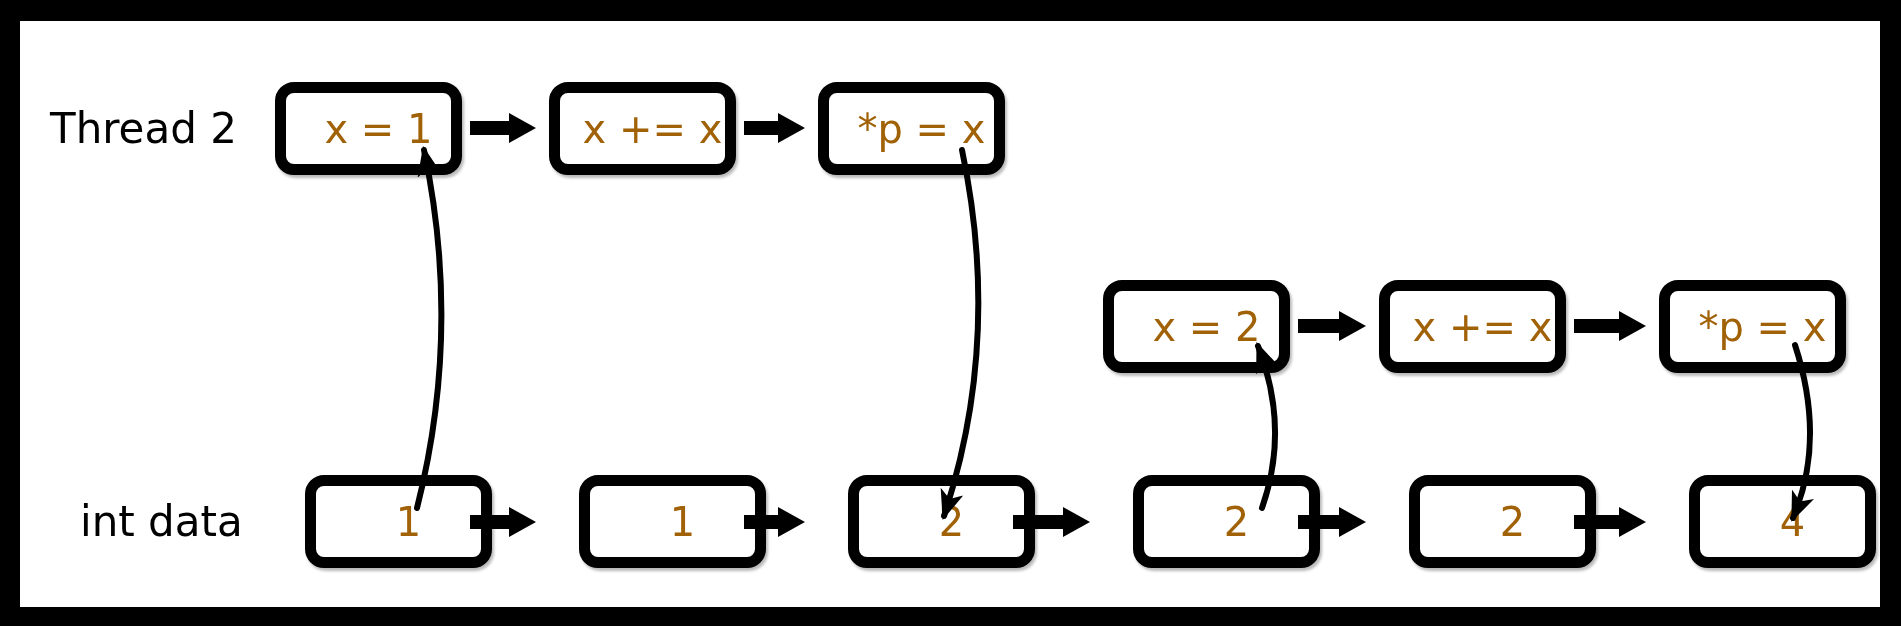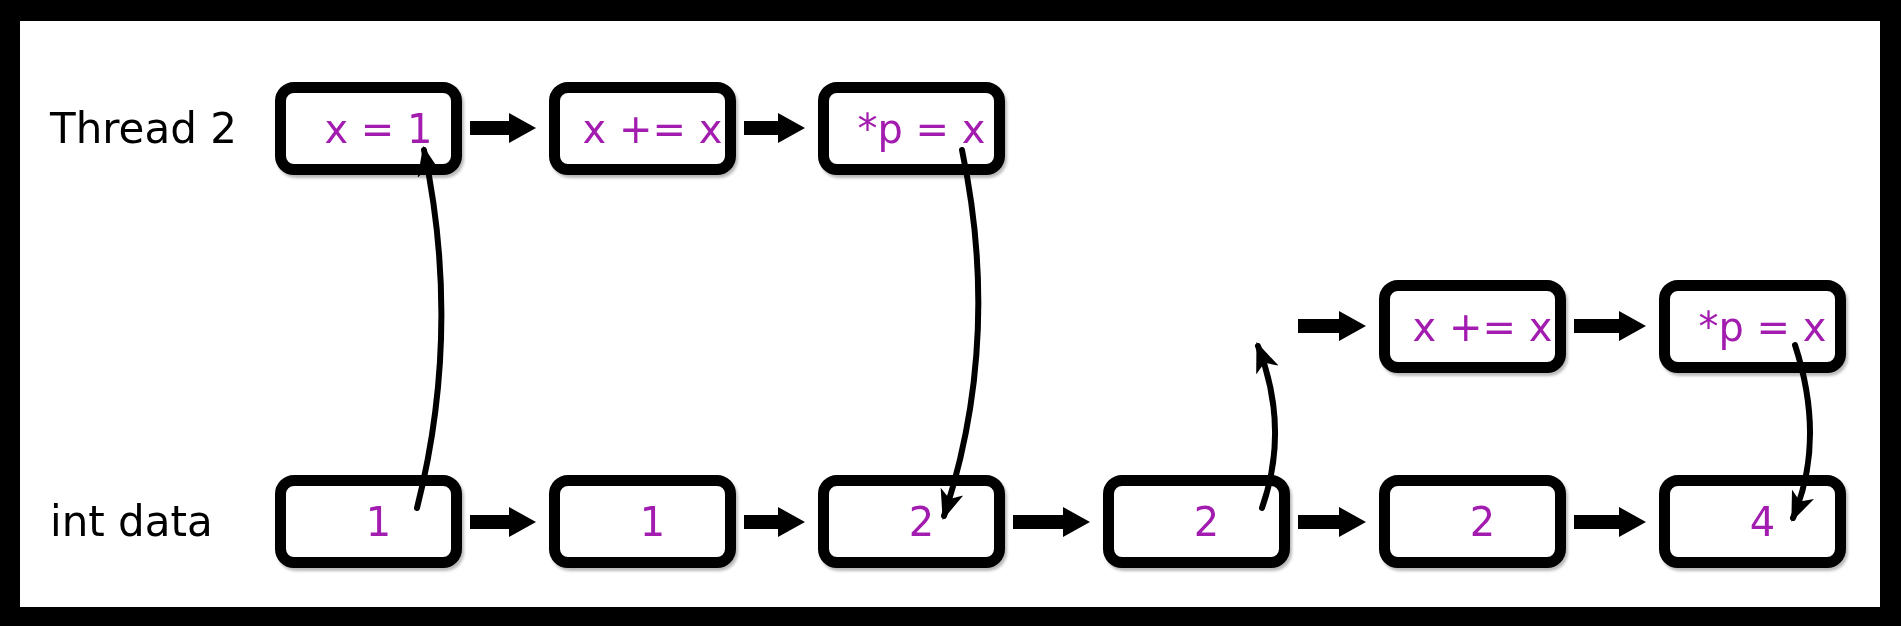--- a/index.html
+++ b/index.html
@@ -33,37 +33,37 @@
     width: 187px;
     height: 93px;
     box-sizing: border-box;
     background: #ffffff;
     border: 11px solid #000000;
     border-radius: 19px;
     display: flex;
     align-items: center;
     justify-content: center;
     font-size: 40px;
-    color: #a21caf;
+    color: #a16207;
     white-space: nowrap;
     box-shadow: 2px 3px 3px rgba(0,0,0,0.28);
     z-index: 2;
     padding-left: 20px;
   }
   #arrowlayer {
     position: absolute;
     left: 0; top: 0;
     width: 1901px; height: 626px;
     z-index: 3;
     pointer-events: none;
   }
   
   .r-thread2 { top: 82px; }
   .r-thread1 { top: 280px; }
-  .r-data    { top: 475px; }
+  .r-data    { top: 475px; margin-left: 30px; }
   
   .c1 { left: 275px; }
   .c2 { left: 549px; }
   .c3 { left: 818px; }
   .c4 { left: 1103px; }
   .c5 { left: 1379px; }
   .c6 { left: 1659px; }
 </style>
 </head>
 <body>
@@ -71,20 +71,21 @@
 <div id="stage">
   <div id="paper"></div>
 
   <div class="rowlabel r-thread2">Thread 2</div>
   <div class="rowlabel r-data">int data</div>
 
   <div class="node r-thread2 c1">x = 1</div>
   <div class="node r-thread2 c2">x += x</div>
   <div class="node r-thread2 c3">*p = x</div>
 
+  <div class="node r-thread1 c4">x = 2</div>
   <div class="node r-thread1 c5">x += x</div>
   <div class="node r-thread1 c6">*p = x</div>
 
   <div class="node r-data c1">1</div>
   <div class="node r-data c2">1</div>
   <div class="node r-data c3">2</div>
   <div class="node r-data c4">2</div>
   <div class="node r-data c5">2</div>
   <div class="node r-data c6">4</div>
 

